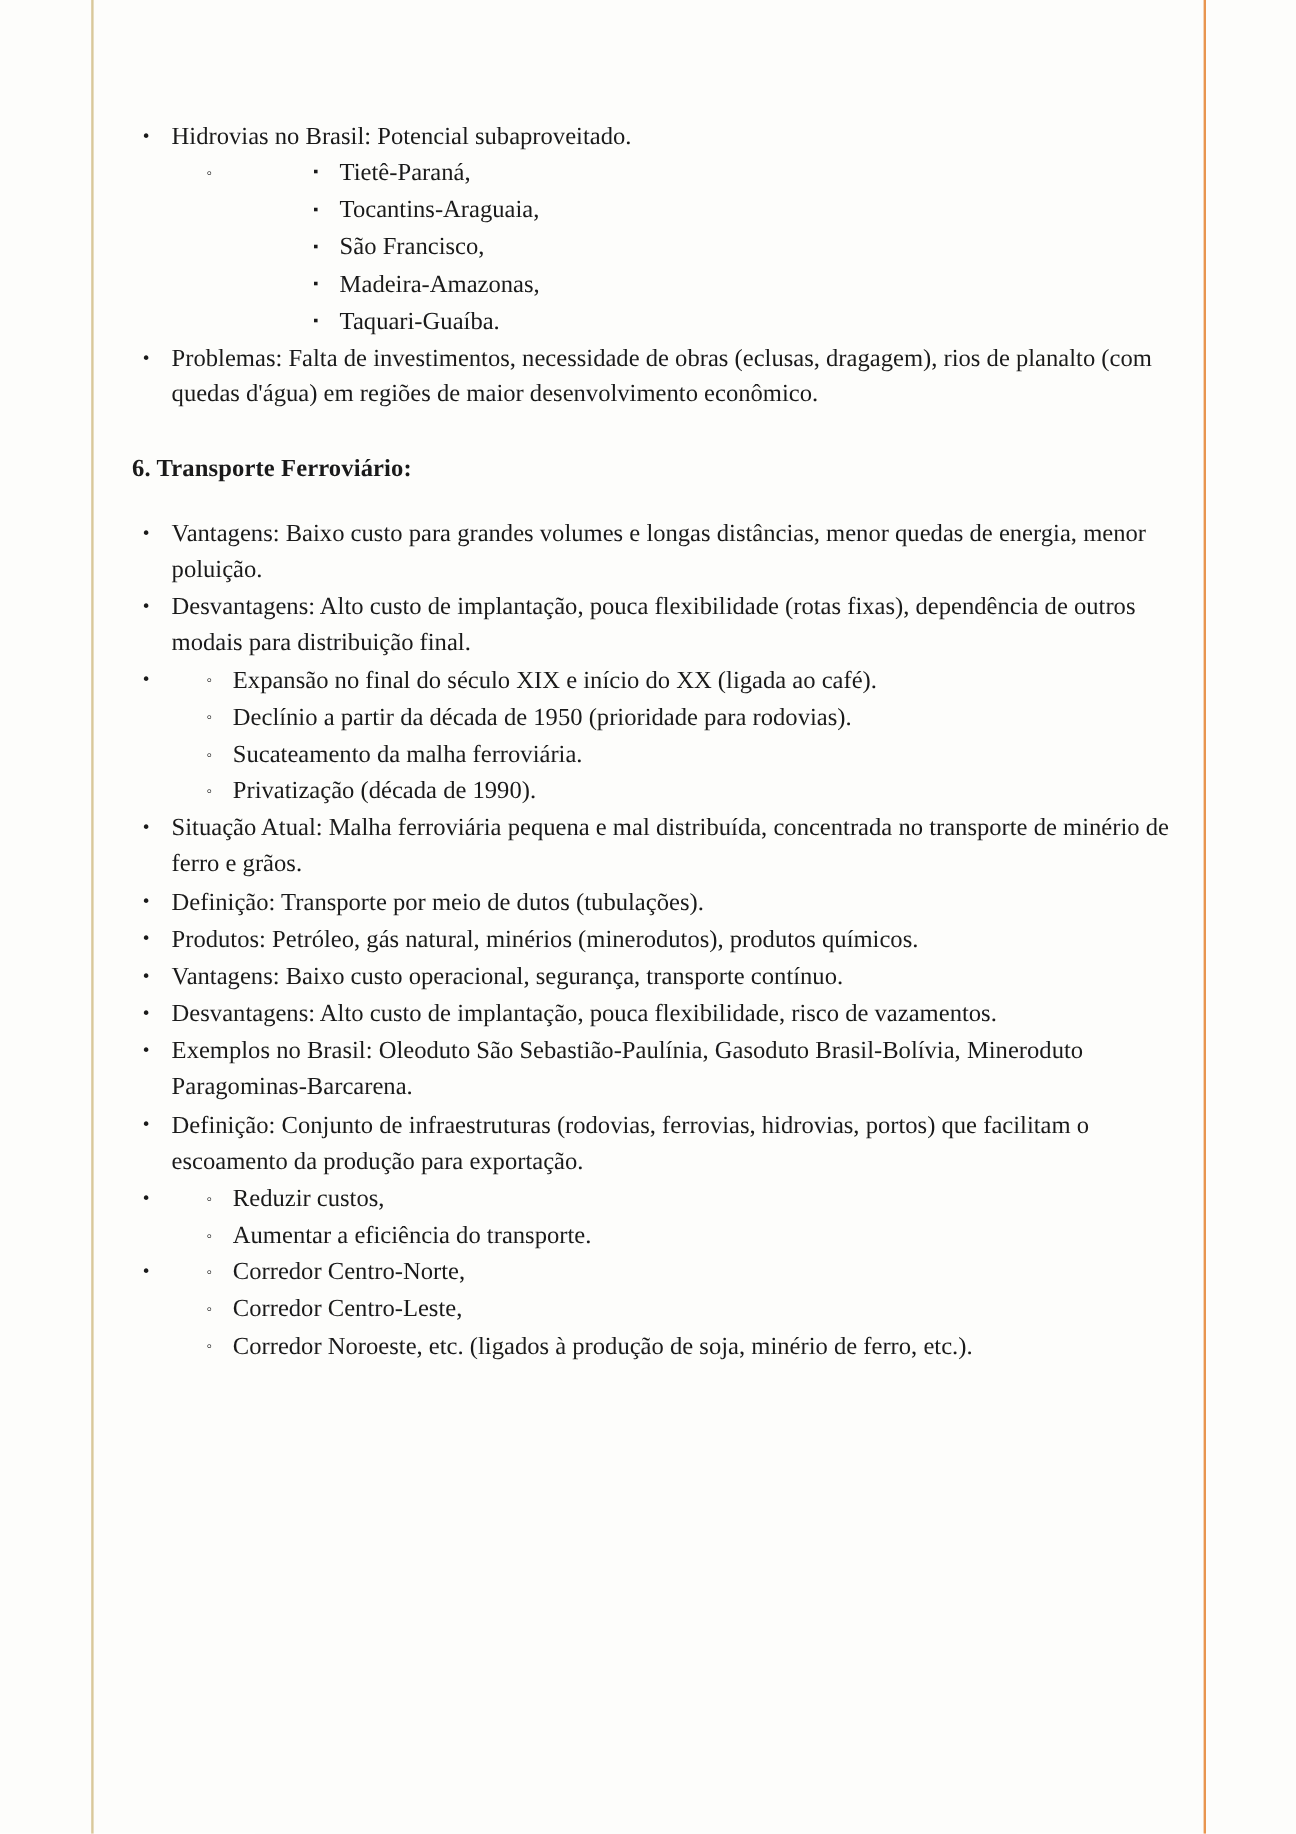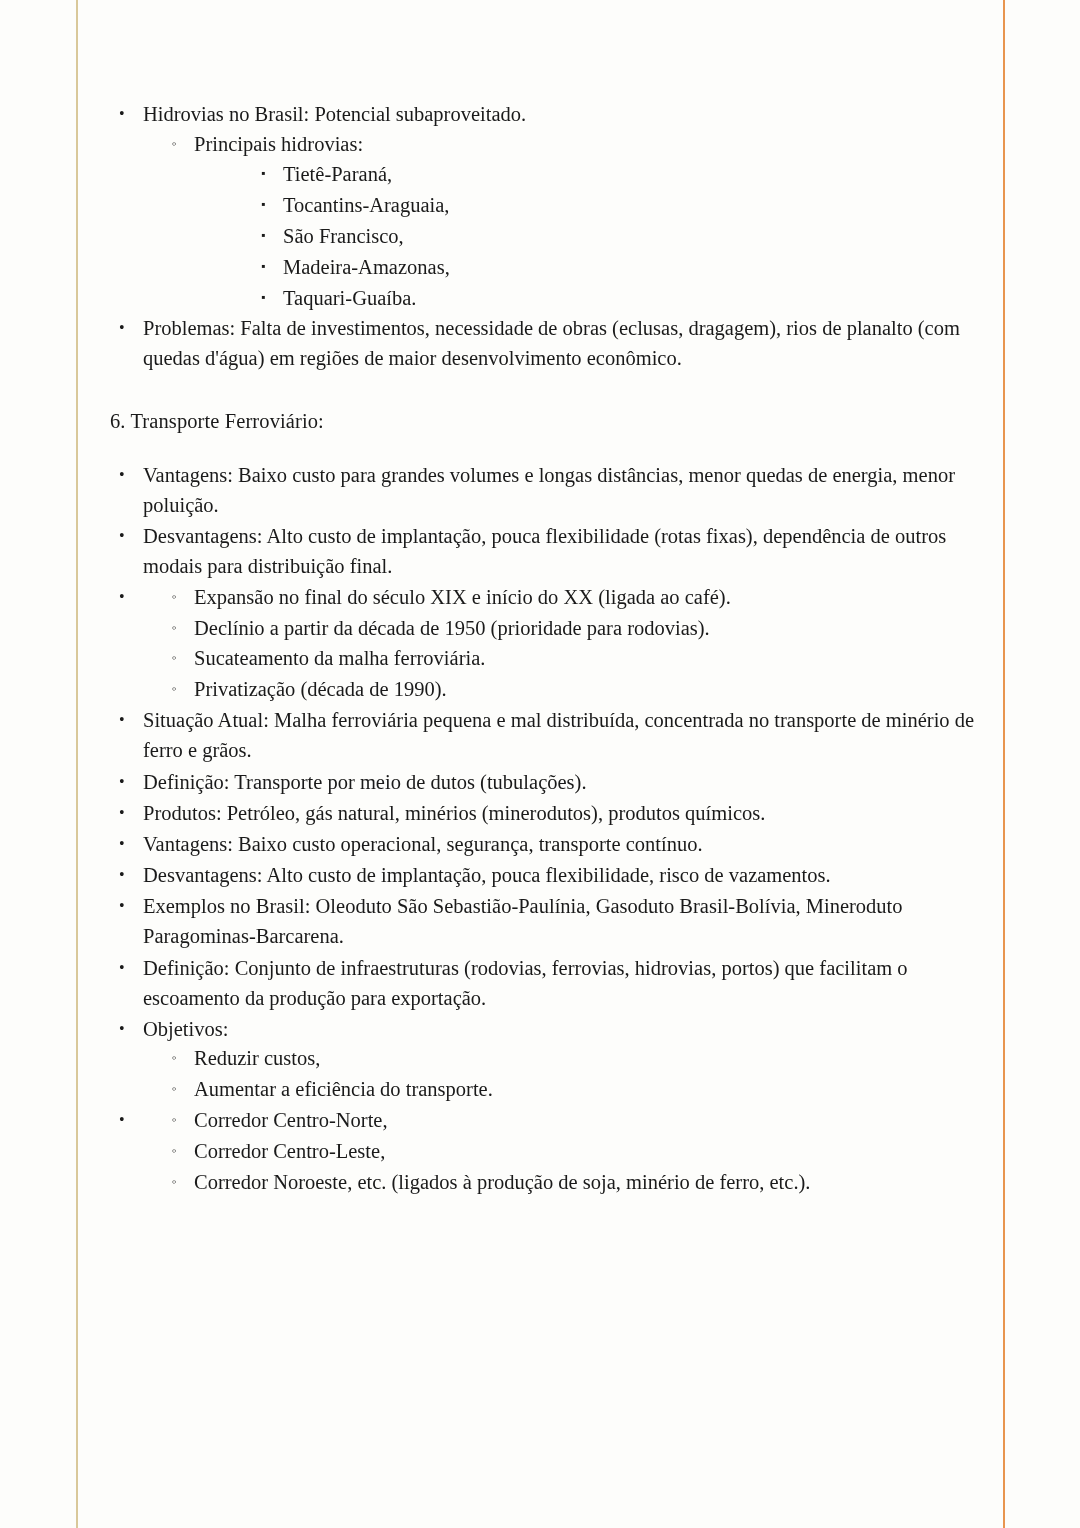--- a/index.html
+++ b/index.html
@@ -36,21 +36,21 @@
   
   .content {
     position: absolute;
     left: 110px;
     top: 100px;
     width: 875px;
   }
 
   
   .section-heading {
-    font-weight: normal;
+    font-weight: bold;
     font-size: 20.5px;
     line-height: 1.3;
     letter-spacing: .1px;
     margin: 34px 0 26px 0;
   }
 
   
   ul.lv1, ul.lv2, ul.lv3 {
     margin: 0;
     padding: 0;
@@ -123,21 +123,20 @@
 
     <ul class="lv1">
 
       <li>
         <span class="marker">•</span>
         <span class="txt">Hidrovias no Brasil: Potencial subaproveitado.</span>
 
         <ul class="lv2">
           <li>
             <span class="marker">◦</span>
-            <span class="txt">Principais hidrovias:</span>
 
             <ul class="lv3">
               <li>
                 <span class="marker">▪</span>
                 <span class="txt">Tietê-Paraná,</span>
               </li>
               <li>
                 <span class="marker">▪</span>
                 <span class="txt">Tocantins-Araguaia,</span>
               </li>
@@ -231,21 +230,20 @@
 
 
     <ul class="lv1">
       <li>
         <span class="marker">•</span>
         <span class="txt">Definição: Conjunto de infraestruturas (rodovias, ferrovias, hidrovias, portos) que facilitam o escoamento da produção para exportação.</span>
       </li>
 
       <li>
         <span class="marker">•</span>
-        <span class="txt">Objetivos:</span>
 
         <ul class="lv2">
           <li>
             <span class="marker">◦</span>
             <span class="txt">Reduzir custos,</span>
           </li>
           <li>
             <span class="marker">◦</span>
             <span class="txt">Aumentar a eficiência do transporte.</span>
           </li>

